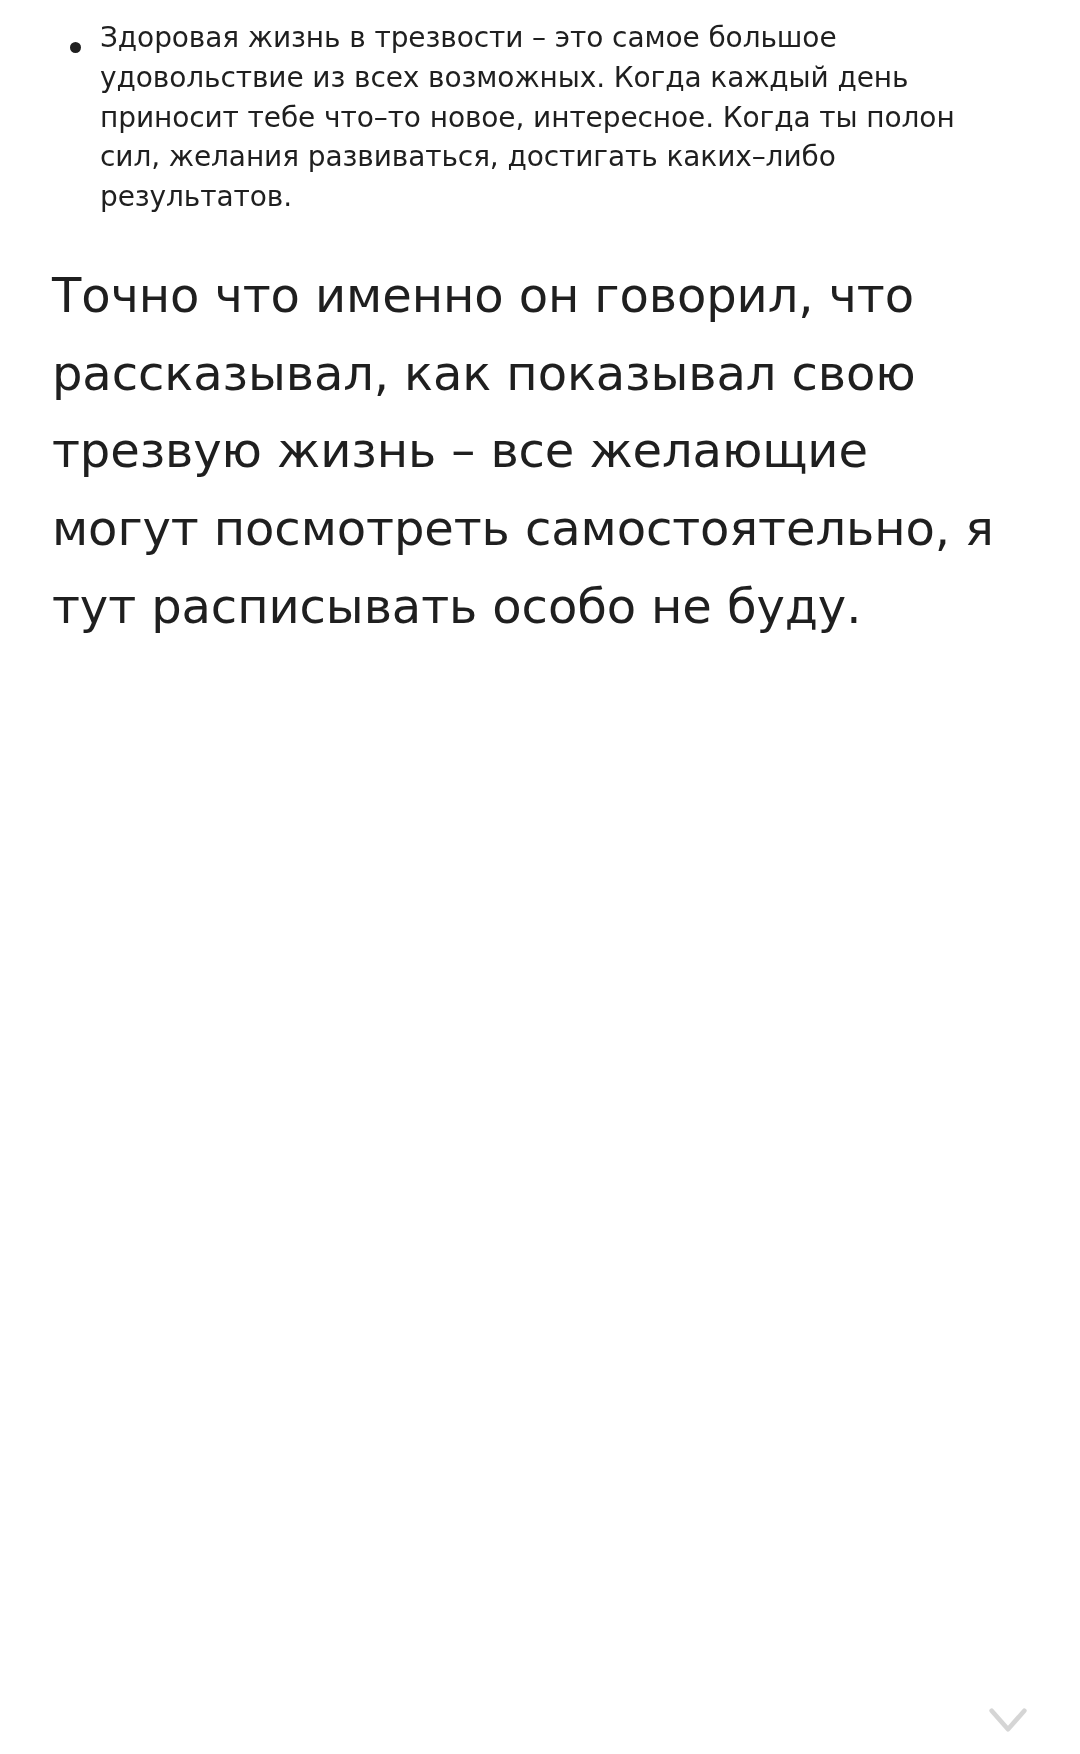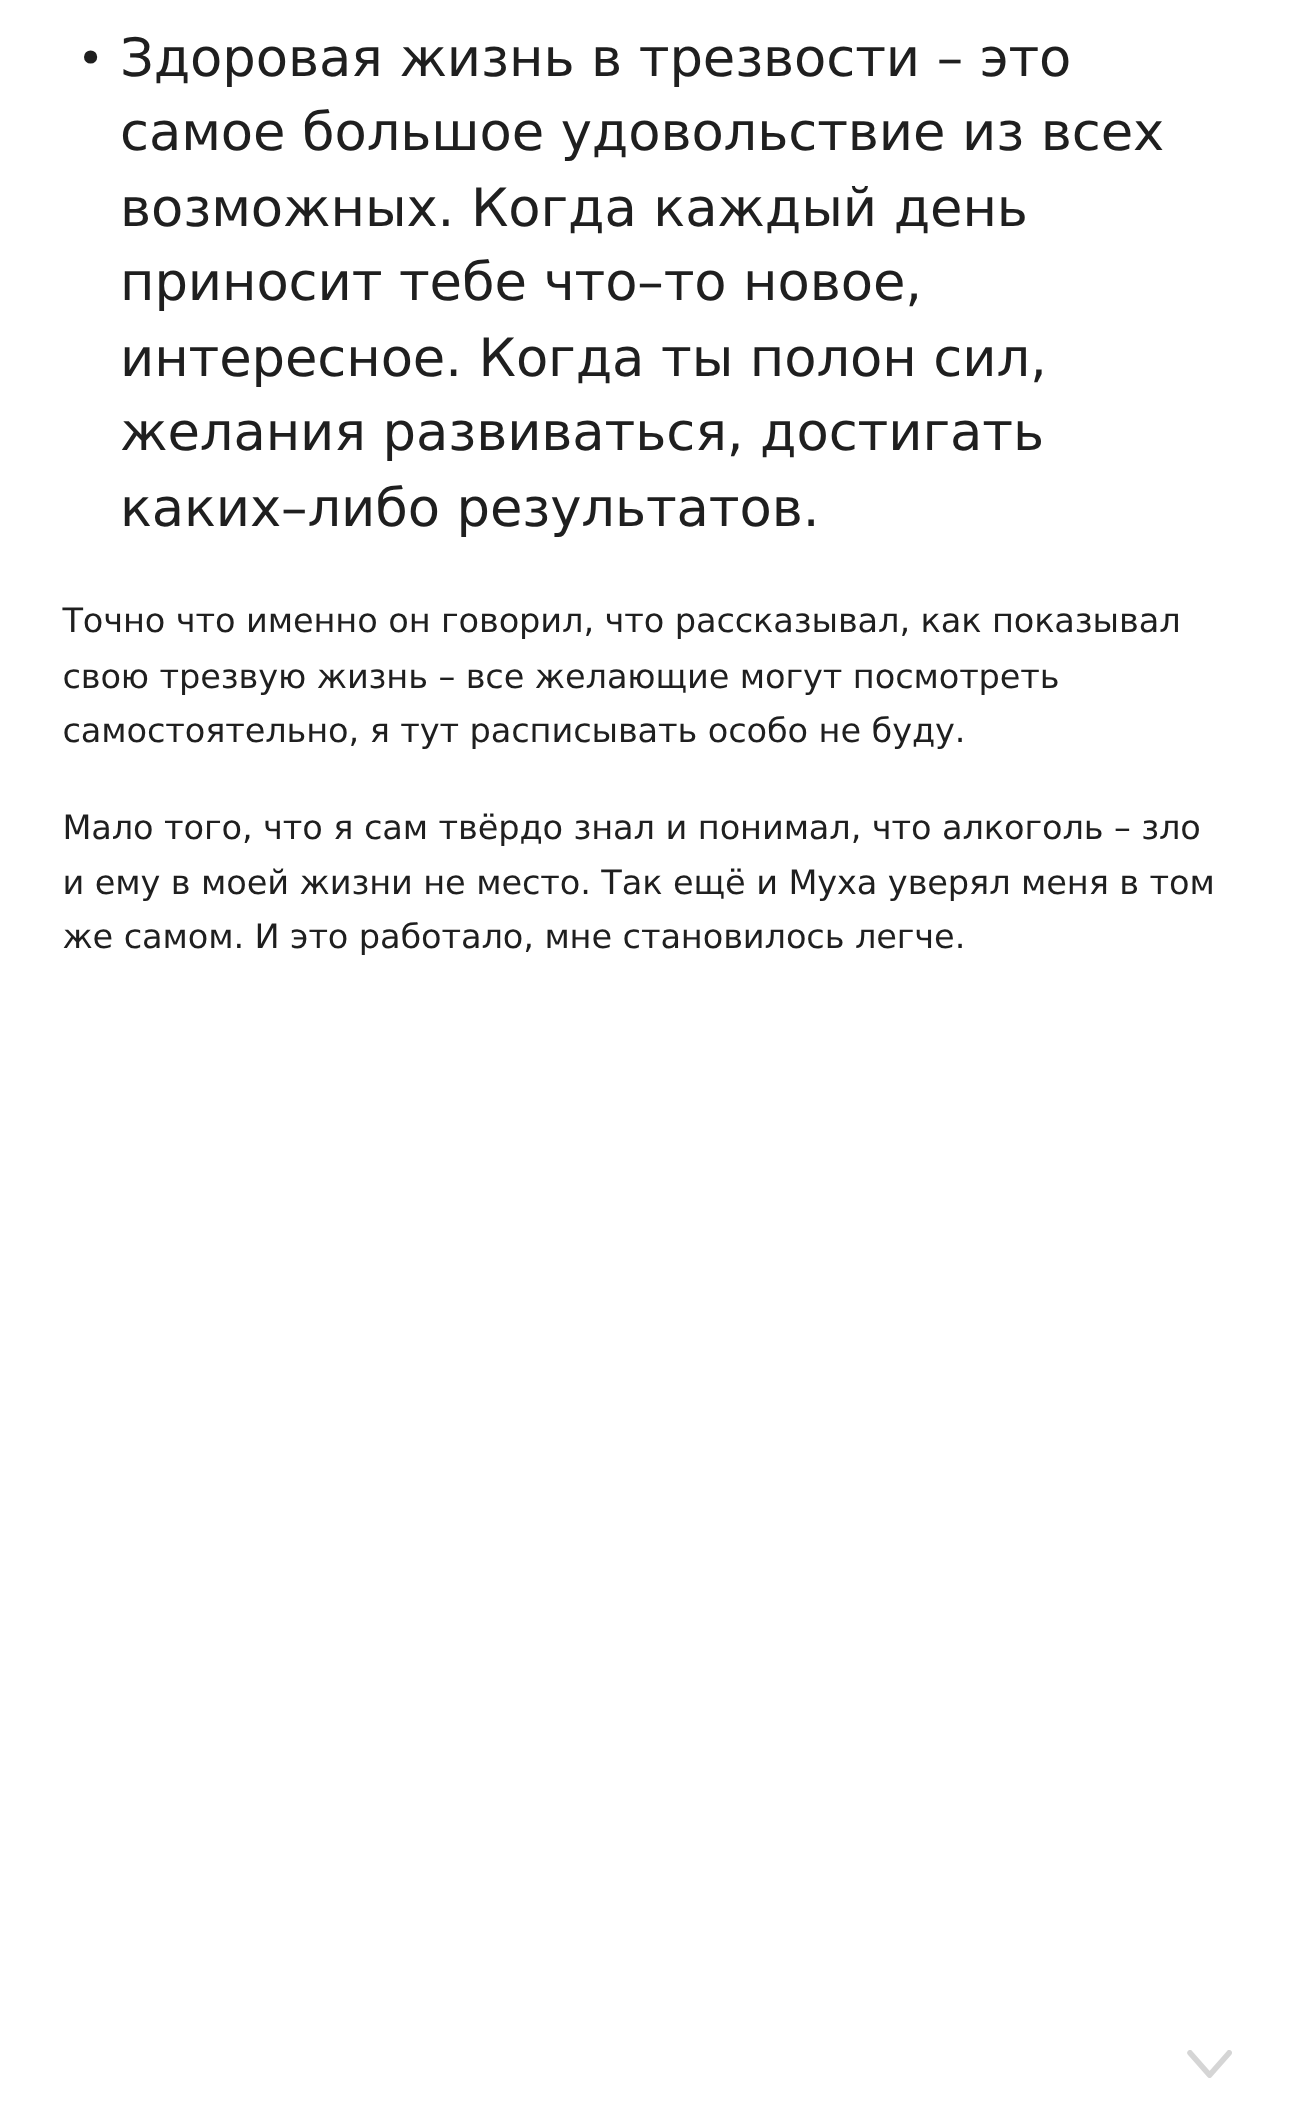--- a/index.html
+++ b/index.html
@@ -18,37 +18,37 @@
     padding: 18px 62px 0 52px;
     box-sizing: border-box;
   }
   .bullet-list {
     margin: 0 0 40px 0;
     padding: 0 0 0 48px;
     list-style: none;
   }
   .bullet-item {
     position: relative;
-    font-size: 44px;
+    font-size: 28px;
     line-height: 1.42;
     color: #1f1f1f;
     letter-spacing: -0.1px;
   }
   .bullet-item::before {
     content: "";
     position: absolute;
     left: -30px;
     top: 24px;
     width: 11px;
     height: 11px;
     border-radius: 50%;
     background: #1f1f1f;
   }
   .para {
-    font-size: 28px;
+    font-size: 48px;
     line-height: 1.62;
     color: #1f1f1f;
     margin: 0 0 36px 0;
     letter-spacing: -0.1px;
   }
   .para-tight {
     margin-bottom: 34px;
   }
   .scroll-hint {
     position: absolute;
@@ -69,20 +69,19 @@
 <body>
 
 <div class="page-wrap">
   <div class="article">
 
     <ul class="bullet-list">
       <li class="bullet-item">Здоровая жизнь в трезвости – это самое большое удовольствие из всех возможных. Когда каждый день приносит тебе что–то новое, интересное. Когда ты полон сил, желания развиваться, достигать каких–либо результатов.</li>
     </ul>
 
     <p class="para">Точно что именно он говорил, что рассказывал, как показывал свою трезвую жизнь – все желающие могут посмотреть самостоятельно, я тут расписывать особо не буду.</p>
-    <p class="para para-tight">Мало того, что я сам твёрдо знал и понимал, что алкоголь – зло и ему в моей жизни не место. Так ещё и Муха уверял меня в том же самом. И это работало, мне становилось легче.</p>
 
   </div>
 
   <svg class="scroll-hint" viewBox="0 0 24 24">
     <path d="M5 8 L12 16 L19 8" fill="none" stroke="#1f1f1f" stroke-width="2" stroke-linecap="round" stroke-linejoin="round"></path>
   </svg>
 </div>
 
 </body></html>

